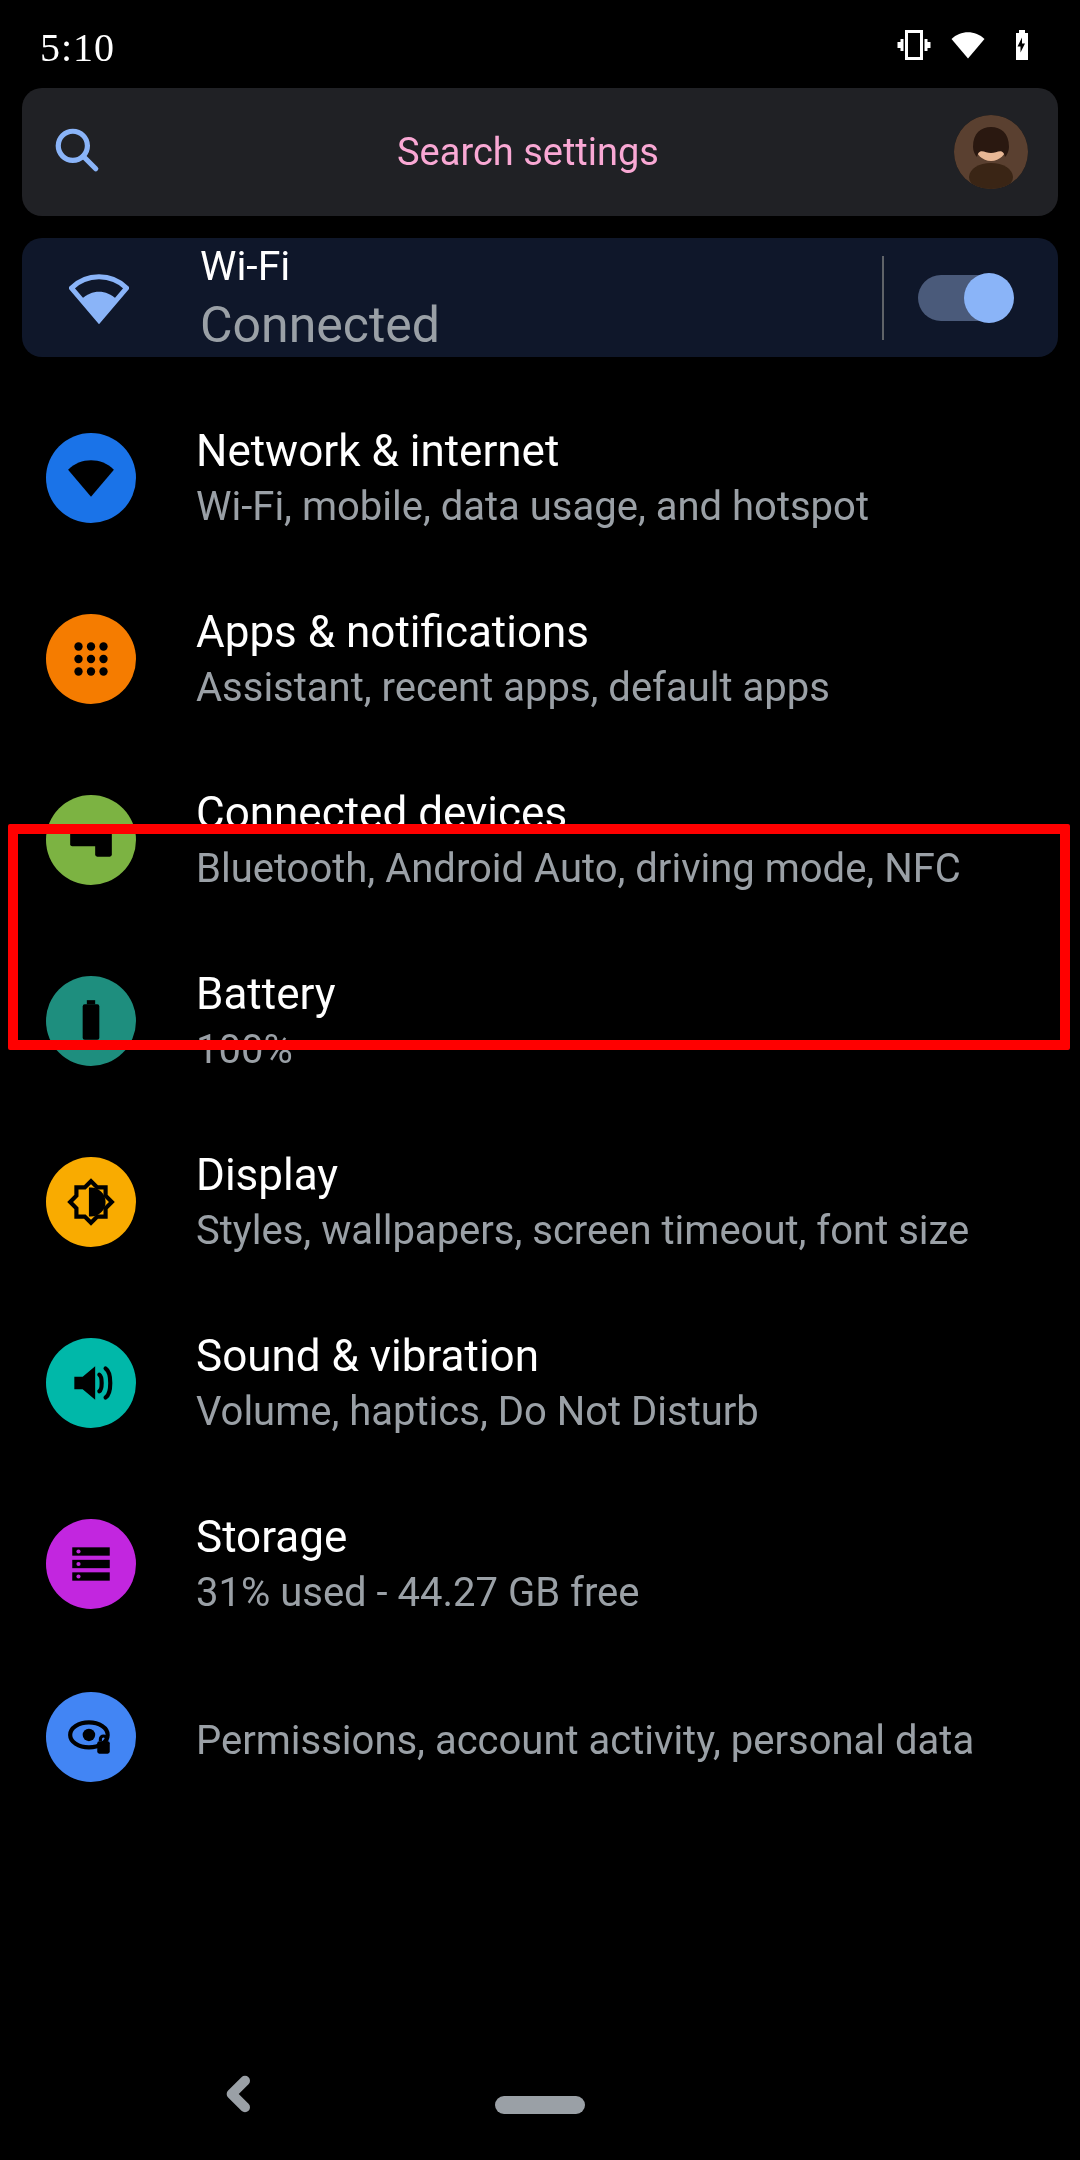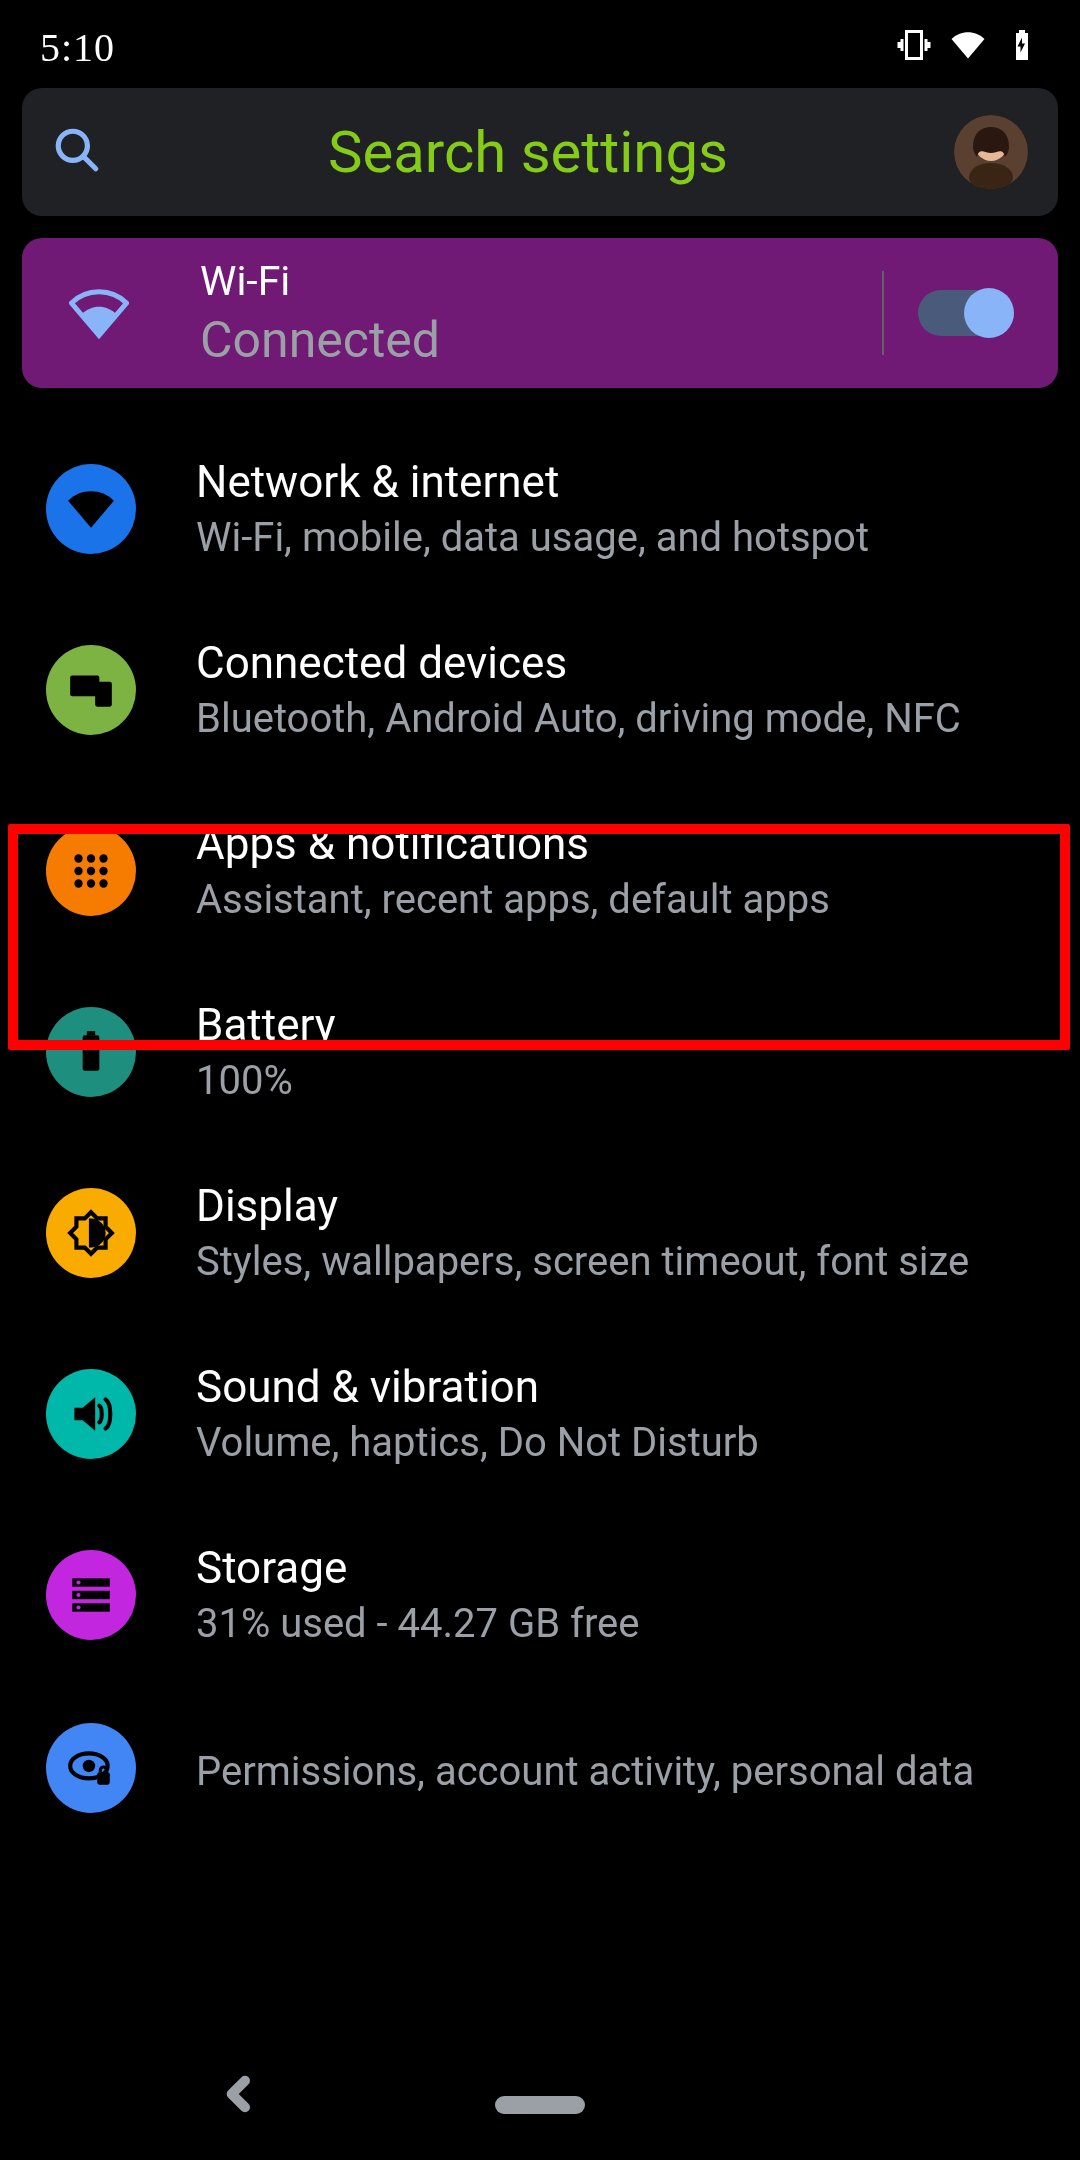--- a/index.html
+++ b/index.html
@@ -10,27 +10,27 @@
     }
     
     .status-bar { display:flex; align-items:center; justify-content:space-between;
       padding:22px 40px 6px; height:78px;font-family:Liberation Serif, serif; }
     .clock { font-size:40px; font-weight:500; letter-spacing:1px; }
     .status-icons { display:flex; align-items:center; gap:18px; }
     .status-icons svg { width:36px; height:36px; fill:#fff; }
     
     .search-bar { margin:10px 22px 0; background:#202125; border-radius:20px;
       height:128px; display:flex; align-items:center; padding:0 30px; gap:30px; }
-    .search-placeholder { flex:1; text-align:center; font-size:58px; color:#84cc16; }
+    .search-placeholder { flex:1; text-align:center; font-size:38px; color:#f9a8d4; }
     .avatar { width:74px; height:74px; border-radius:50%; overflow:hidden;
       background:#3a2b20; display:flex; align-items:center; justify-content:center; }
     .avatar svg { width:74px; height:74px; }
     
-    .wifi-card { margin:22px 22px 0; background:#701a75; border-radius:20px;
-      height:150px; display:flex; align-items:center; padding:0 46px; }
+    .wifi-card { margin:22px 22px 0; background:#0f172a; border-radius:20px;
+      height:119px; display:flex; align-items:center; padding:0 46px; }
     .wifi-card .wifi-icon { width:62px; display:flex; justify-content:center; }
     .wifi-card .wifi-text { margin-left:70px; flex:1; }
     .wifi-card .wifi-title { font-size:41px; font-weight:400; }
     .wifi-card .wifi-sub { font-size:50px; color:#9aa0a6; margin-top:6px; }
     .divider-v { width:2px; height:84px; background:#5f6368; margin:0 34px 0 10px;}
     .switch { width:94px; height:46px; border-radius:30px; background:#4a5a7a;
       position:relative; }
     .switch .knob { width:46px; height:46px; border-radius:50%; background:#8ab4f8;
       position:absolute; right:0; top:0; box-shadow:0 0 0 2px #8ab4f8; }
     
@@ -126,53 +126,53 @@
           <path d="M12 21L1 8c6-6 16-6 22 0L12 21z"></path>
         </svg>
     </div>
     <div class="txt">
       <div class="title">Network &amp; internet</div>
       <div class="sub">Wi-Fi, mobile, data usage, and hotspot</div>
     </div>
   </div>
 
   <div class="item">
-    <div class="icon-chip c-green">
-      <svg viewBox="0 0 24 24" fill="#000">
-          <rect x="2" y="5" width="14" height="10" rx="1"></rect>
-          <rect x="14" y="8" width="8" height="12" rx="1"></rect>
-        </svg>
-    </div>
-    <div class="txt">
-      <div class="title">Connected devices</div>
-      <div class="sub">Bluetooth, Android Auto, driving mode, NFC</div>
-    </div>
-  </div>
-
-  <div class="item">
     <div class="icon-chip c-orange">
       <svg viewBox="0 0 24 24" fill="#000">
           <circle cx="6" cy="6" r="2"></circle>
           <circle cx="12" cy="6" r="2"></circle>
           <circle cx="18" cy="6" r="2"></circle>
           <circle cx="6" cy="12" r="2"></circle>
           <circle cx="12" cy="12" r="2"></circle>
           <circle cx="18" cy="12" r="2"></circle>
           <circle cx="6" cy="18" r="2"></circle>
           <circle cx="12" cy="18" r="2"></circle>
           <circle cx="18" cy="18" r="2"></circle>
         </svg>
     </div>
     <div class="txt">
       <div class="title">Apps &amp; notifications</div>
       <div class="sub">Assistant, recent apps, default apps</div>
     </div>
   </div>
 
   <div class="item">
+    <div class="icon-chip c-green">
+      <svg viewBox="0 0 24 24" fill="#000">
+          <rect x="2" y="5" width="14" height="10" rx="1"></rect>
+          <rect x="14" y="8" width="8" height="12" rx="1"></rect>
+        </svg>
+    </div>
+    <div class="txt">
+      <div class="title">Connected devices</div>
+      <div class="sub">Bluetooth, Android Auto, driving mode, NFC</div>
+    </div>
+  </div>
+
+  <div class="item">
     <div class="icon-chip c-teal">
       <svg viewBox="0 0 24 24" fill="#000">
           <rect x="8" y="4" width="8" height="17" rx="1"></rect>
           <rect x="10" y="2" width="4" height="2"></rect>
         </svg>
     </div>
     <div class="txt">
       <div class="title">Battery</div>
       <div class="sub">100%</div>
     </div>

